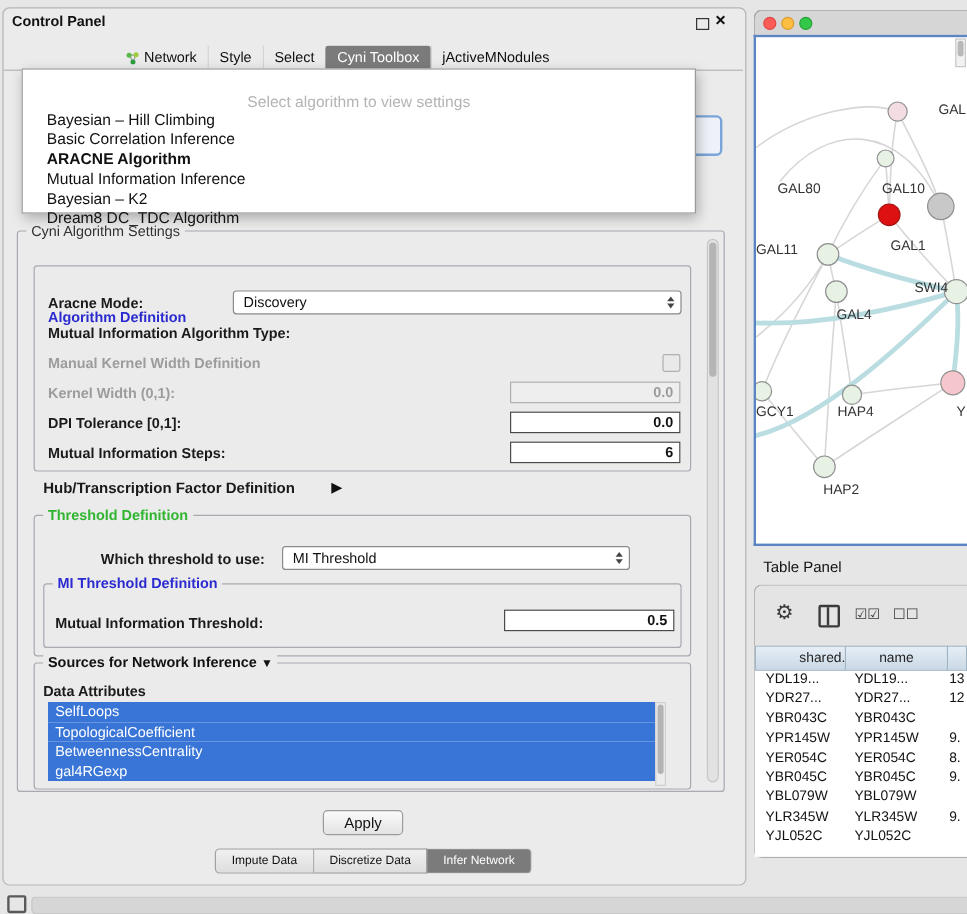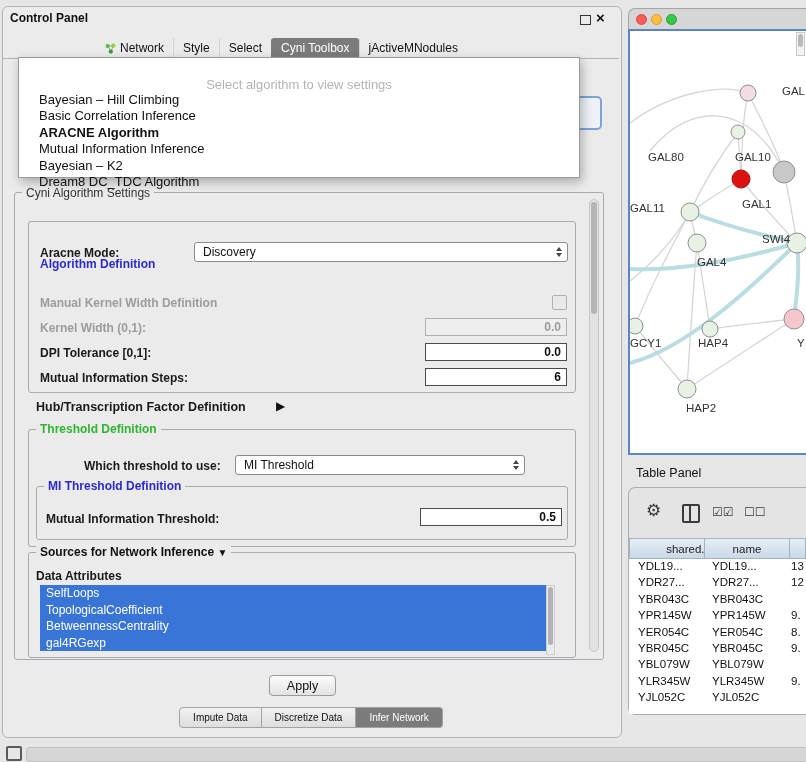--- a/index.html
+++ b/index.html
@@ -97,20 +97,21 @@
 
   <div class="blab" style="left:40px;top:246px;">Aracne Mode:</div>
   <div class="combo" style="left:194px;top:242px;width:374px;">
     <span>Discovery</span>
     <span class="arrows">
         <i class="tu"></i>
         <i class="td"></i>
       </span>
   </div>
 
+  <div class="blab" style="left:40px;top:271px;">Mutual Information Algorithm Type:</div>
 
   <div class="blab dis" style="left:40px;top:296px;">Manual Kernel Width Definition</div>
   <div class="abs" style="left:552px;top:295px;width:13px;height:13px;background:#e9e9e9;border:1px solid #b0b0b0;border-radius:2px;"></div>
 
   <div class="blab dis" style="left:40px;top:321px;">Kernel Width (0,1):</div>
   <div class="tfield disabled" style="left:425px;top:318px;width:142px;">0.0</div>
 
   <div class="blab" style="left:40px;top:346px;">DPI Tolerance [0,1]:</div>
   <div class="tfield" style="left:425px;top:343px;width:142px;">0.0</div>
 

